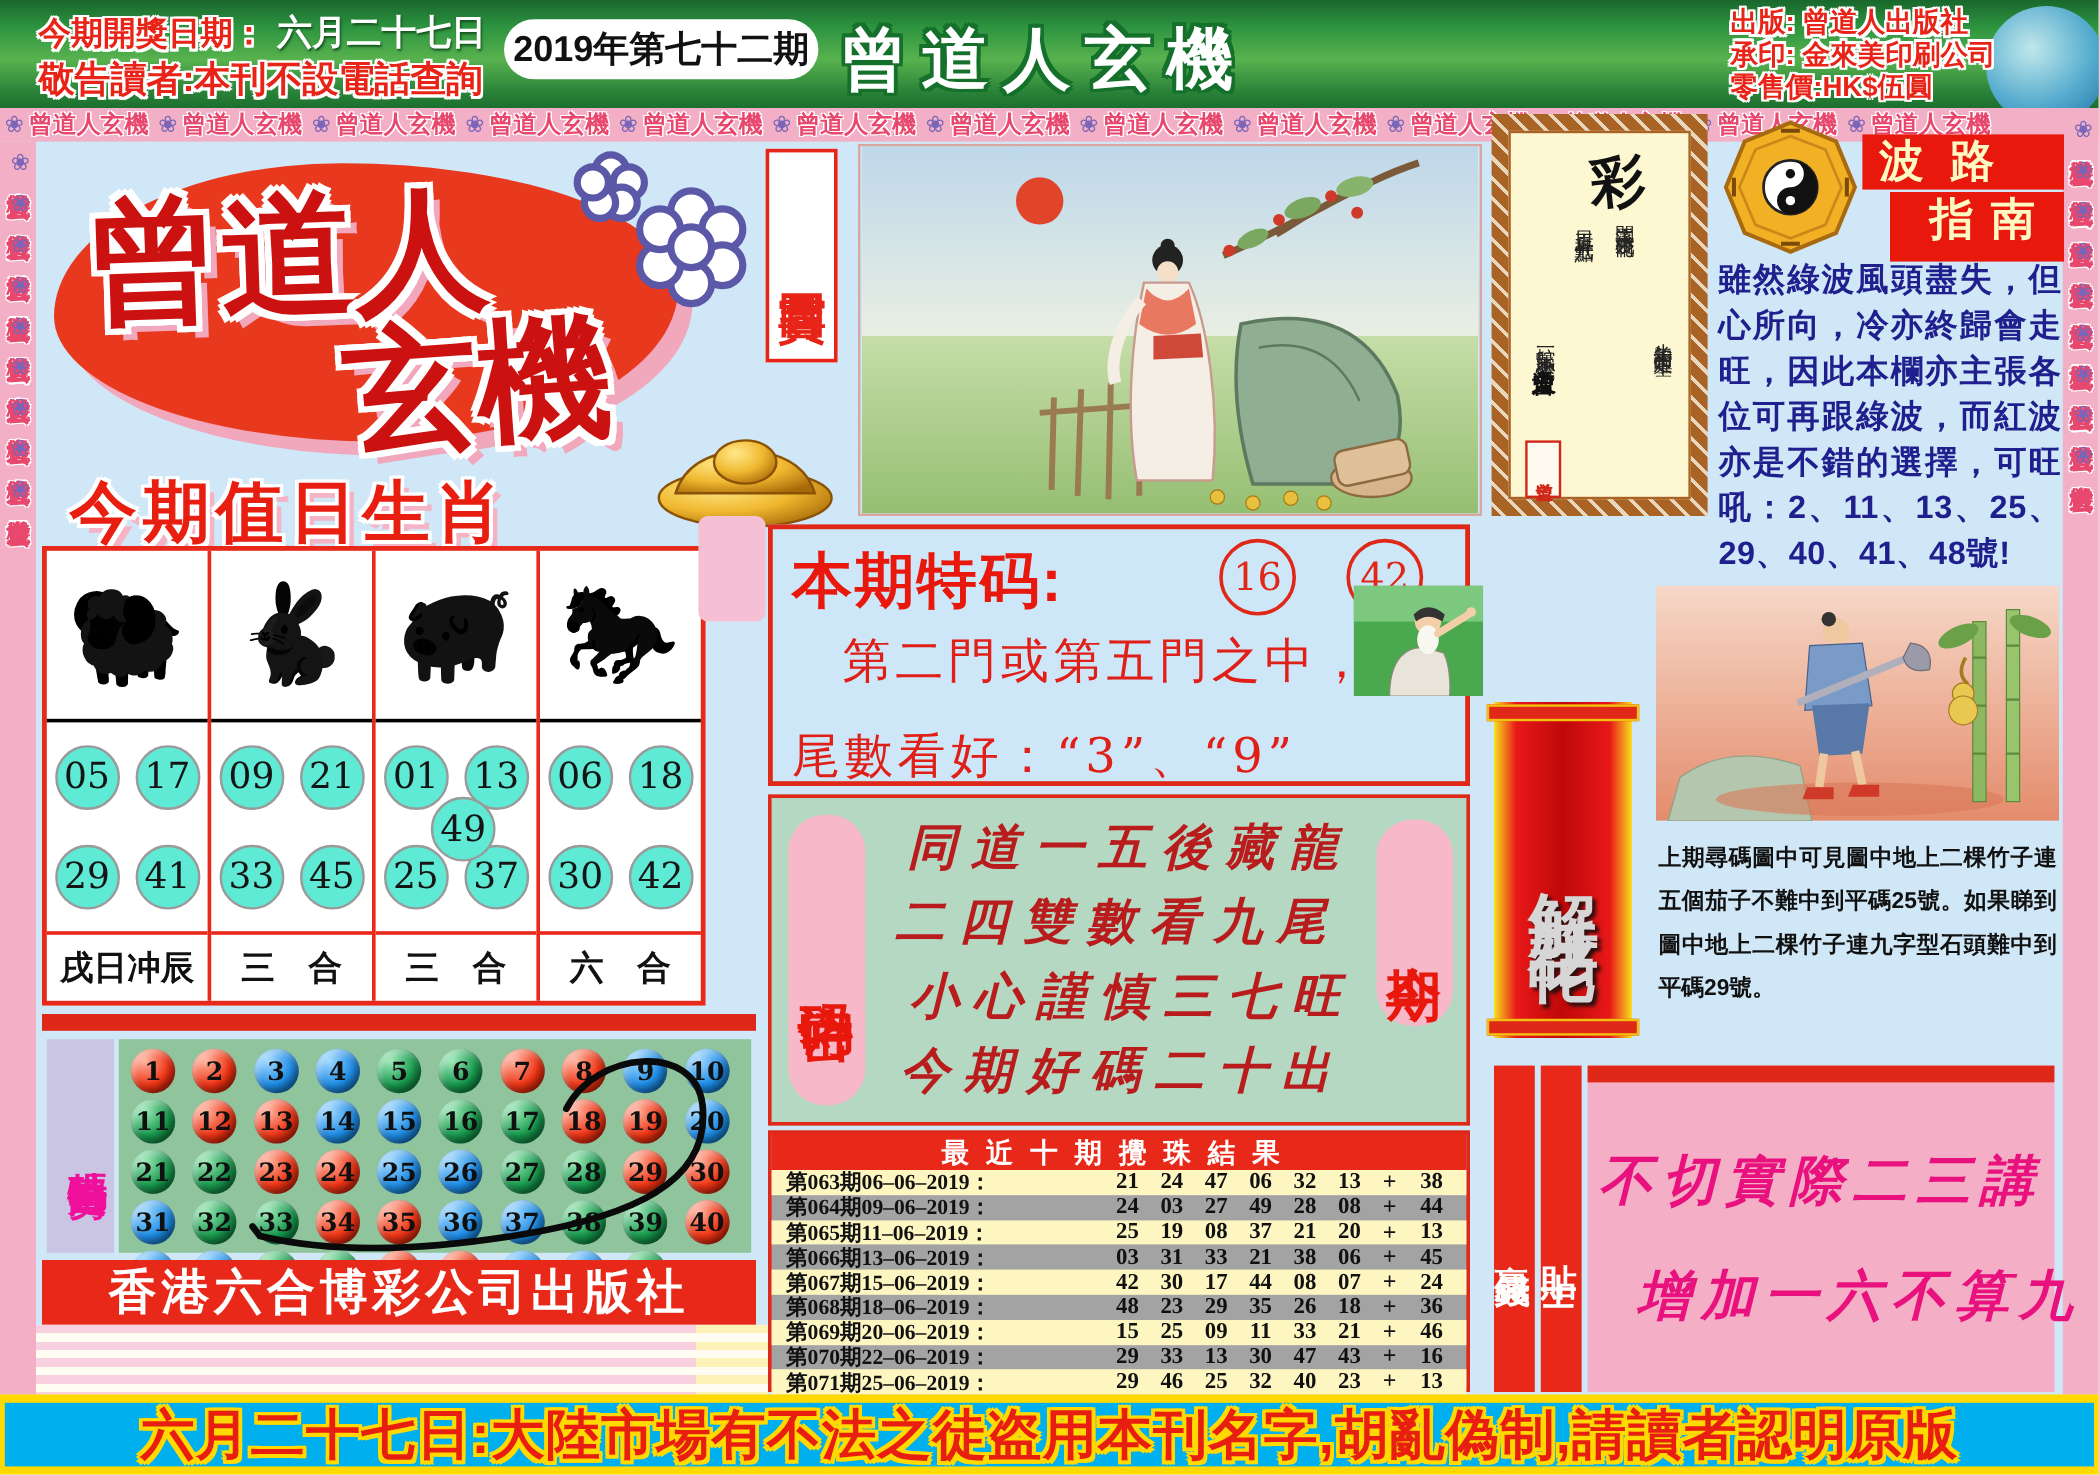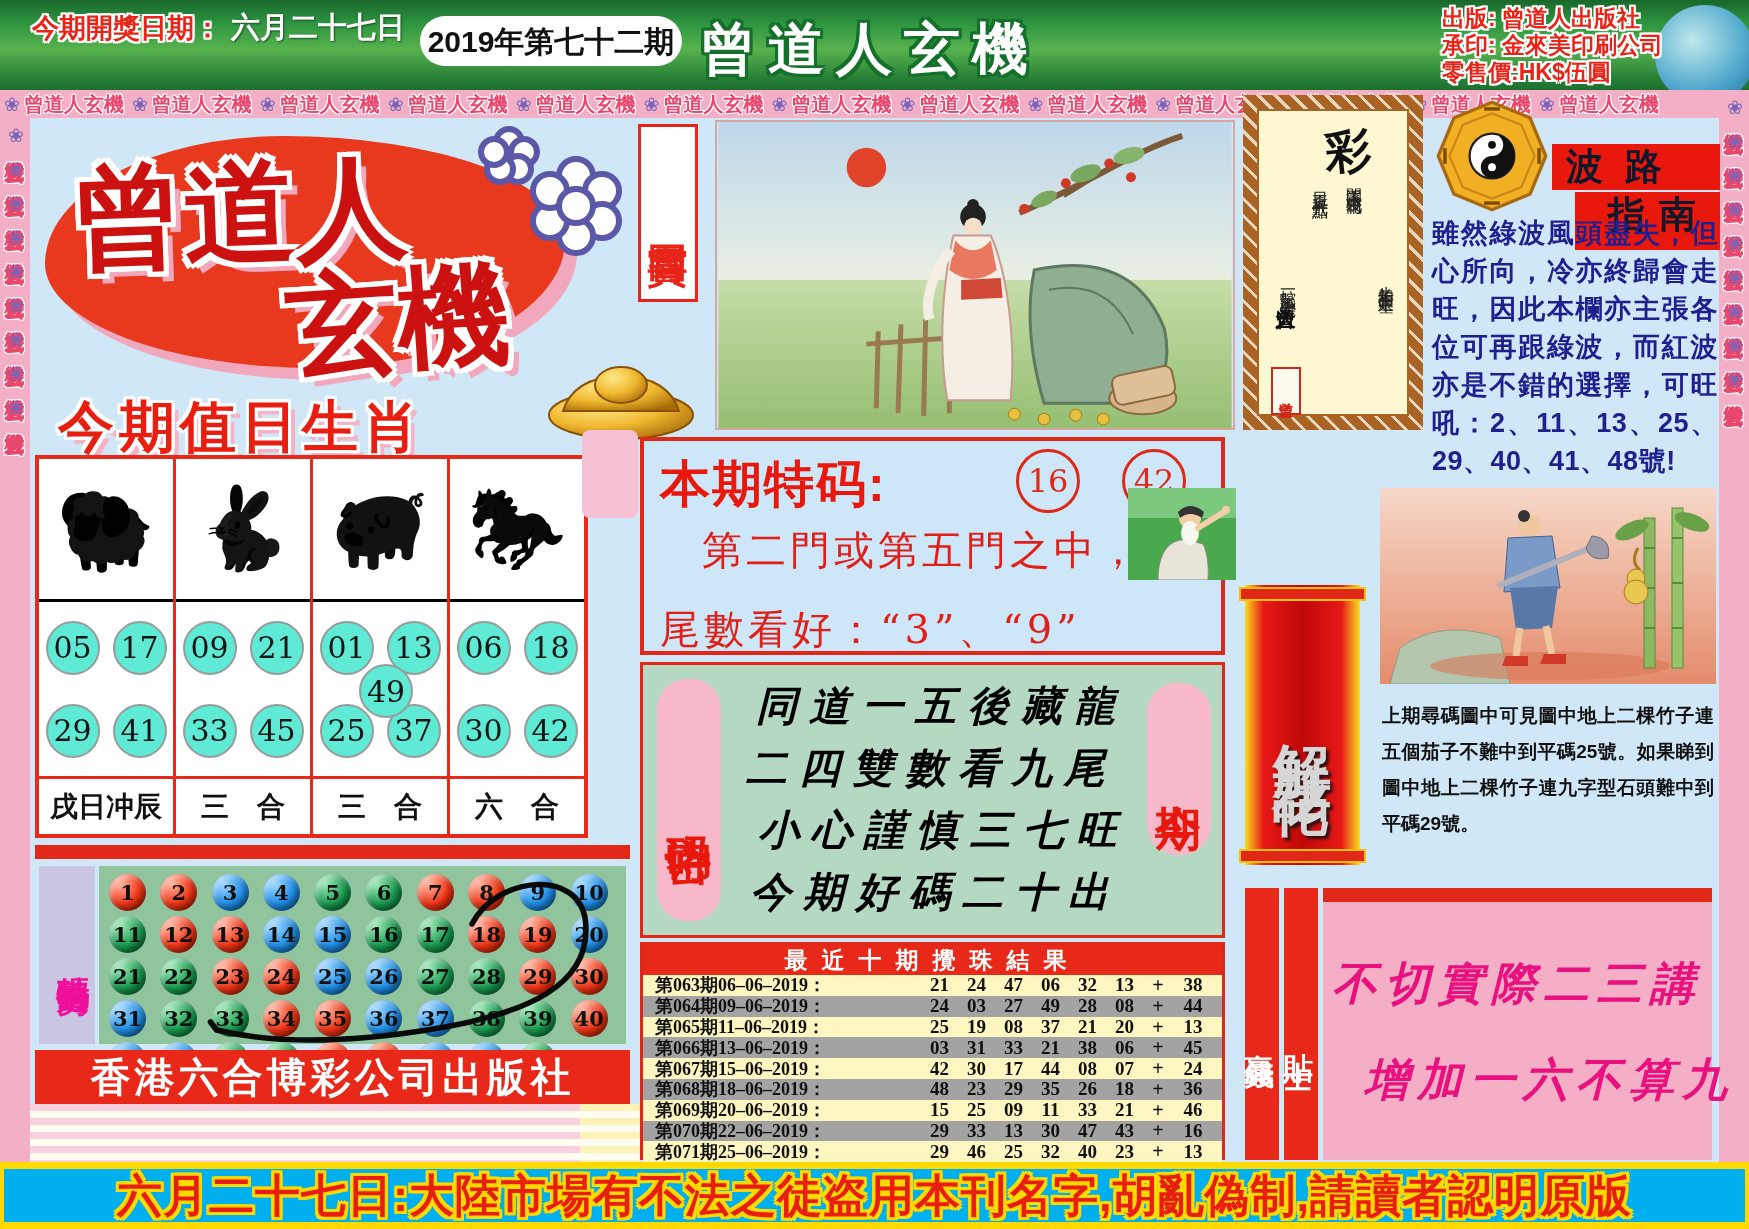--- a/index.html
+++ b/index.html
@@ -97,21 +97,21 @@
   #spec-ball-1{left:372px;} #spec-ball-2{left:478px;}
   .spec-line{position:absolute;font-family:"DejaVu Serif",serif;font-size:40px;color:#e02018;white-space:nowrap;letter-spacing:4px;}
   #spec-line-1{left:58px;top:82px;} #spec-line-2{left:16px;top:142px;margin-top:19px;}
   #poem-box{left:640px;top:662px;width:585px;height:276px;background:#b5d8c2;border:3px solid #e02818;box-sizing:border-box;}
   .poem-pill{position:absolute;background:#f7b9ca;border-radius:30px;writing-mode:vertical-rl;text-orientation:upright;
       text-align:center;color:#e8180c;font-weight:bold;}
   #poem-pill-left{left:14px;top:14px;width:64px;height:242px;font-size:46px;line-height:64px;}
   #poem-pill-right{left:504px;top:18px;width:64px;height:172px;font-size:46px;line-height:64px;}
   .poem-line{position:absolute;left:90px;width:405px;text-align:center;
       font-family:"DejaVu Serif",serif;font-style:italic;font-weight:bold;
-      font-size:41px;color:#000000;letter-spacing:12px;white-space:nowrap;}
+      font-size:41px;color:#b91c1c;letter-spacing:12px;white-space:nowrap;}
   
   #results{left:640px;top:942px;width:585px;height:218px;background:#a3a3a3;border:3px solid #e02818;box-sizing:border-box;}
   #results-title{height:30px;background:#e8291a;color:#fff;text-align:center;line-height:30px;
       font-weight:bold;font-size:23px;letter-spacing:14px;}
   .r-row{display:flex;align-items:center;height:20.8px;font-family:"Liberation Serif",serif;font-weight:bold;color:#111;}
   .r-row.alt{background:#fdf6c0;}
   .r-label{width:266px;padding-left:12px;font-size:18px;white-space:nowrap;}
   .r-num{width:37px;text-align:center;font-size:19px;}
   .r-plus{width:30px;text-align:center;font-size:20px;}
   .r-spec{width:40px;text-align:center;font-size:19px;}
@@ -124,21 +124,21 @@
   .cai-phrase{position:absolute;writing-mode:vertical-rl;text-orientation:upright;
       font-family:"DejaVu Serif",serif;font-size:16px;color:#222;line-height:19px;letter-spacing:2px;}
   #cai-p0{left:86px;top:64px;} #cai-p1{left:118px;top:162px;}
   #cai-p2{left:52px;top:68px;} #cai-p3{left:20px;top:166px;}
   #cai-sign2{position:absolute;left:14px;top:182px;writing-mode:vertical-rl;text-orientation:upright;
       font-weight:bold;font-size:20px;color:#111;}
   #cai-seal{position:absolute;left:12px;top:256px;width:26px;height:44px;border:2px solid #d02818;
       color:#d02818;writing-mode:vertical-rl;text-orientation:upright;font-size:15px;font-weight:bold;
       text-align:center;line-height:26px;background:#fffaf0;}
   
-  .wave-label{position:absolute;background:#e8180c;color:#0f172a;font-weight:bold;font-size:37px;line-height:46px;margin-top:32px;}
+  .wave-label{position:absolute;background:#e8180c;color:#fef9c3;font-weight:bold;font-size:37px;line-height:46px;}
   #wave-label-1{left:1552px;top:112px;width:168px;height:46px;padding-left:14px;letter-spacing:22px;box-sizing:border-box;}
   #wave-label-2{left:1575px;top:160px;width:145px;height:58px;text-align:right;padding-right:10px;letter-spacing:14px;box-sizing:border-box;}
   #wave-body{left:1432px;top:214px;width:286px;height:268px;font-weight:bold;font-size:27px;line-height:38px;
       color:#1f1f8e;text-align:justify;letter-spacing:.5px;}
   
   #scroll{left:1245px;top:585px;width:115px;height:280px;
       background:linear-gradient(90deg,#f8e020 0%,#e81818 16%,#c00808 50%,#e81818 84%,#f8e020 100%);
       display:flex;align-items:center;justify-content:center;}
   .scroll-cap{position:absolute;left:-6px;width:127px;height:14px;background:#e02818;border:2px solid #f2c010;box-sizing:border-box;}
   #scroll-cap-top{top:2px;} #scroll-cap-bottom{bottom:2px;}
@@ -164,20 +164,21 @@
 </head>
 <body>
 
 <div id="stage">
 
   <div id="header" class="abs">
     <div id="earth" class="abs"></div>
     <div class="hdr-line1 abs">
       <span class="ts-white-thin">今期開獎日期：</span><span class="val">六月二十七日</span>
     </div>
+    <div class="hdr-line2 abs ts-white-thin">敬告讀者:本刊不設電話查詢</div>
     <div id="issue-pill" class="abs">2019年第七十二期</div>
     <div id="masthead" class="abs ts-green">曾道人玄機</div>
     <div id="pub-block" class="abs">
       <div class="ts-white-thin">出版: 曾道人出版社</div>
       <div class="ts-white-thin">承印: 金來美印刷公司</div>
       <div class="ts-white-thin">零售價:HK$伍圓</div>
     </div>
   </div>
 
   <div id="band-top" class="abs deco"><span class="rep-item"><span class="rep-flower">❀</span><span class="rep-text">曾道人玄機</span></span><span class="rep-item"><span class="rep-flower">❀</span><span class="rep-text">曾道人玄機</span></span><span class="rep-item"><span class="rep-flower">❀</span><span class="rep-text">曾道人玄機</span></span><span class="rep-item"><span class="rep-flower">❀</span><span class="rep-text">曾道人玄機</span></span><span class="rep-item"><span class="rep-flower">❀</span><span class="rep-text">曾道人玄機</span></span><span class="rep-item"><span class="rep-flower">❀</span><span class="rep-text">曾道人玄機</span></span><span class="rep-item"><span class="rep-flower">❀</span><span class="rep-text">曾道人玄機</span></span><span class="rep-item"><span class="rep-flower">❀</span><span class="rep-text">曾道人玄機</span></span><span class="rep-item"><span class="rep-flower">❀</span><span class="rep-text">曾道人玄機</span></span><span class="rep-item"><span class="rep-flower">❀</span><span class="rep-text">曾道人玄機</span></span><span class="rep-item"><span class="rep-flower">❀</span><span class="rep-text">曾道人玄機</span></span><span class="rep-item"><span class="rep-flower">❀</span><span class="rep-text">曾道人玄機</span></span><span class="rep-item"><span class="rep-flower">❀</span><span class="rep-text">曾道人玄機</span></span></div>

